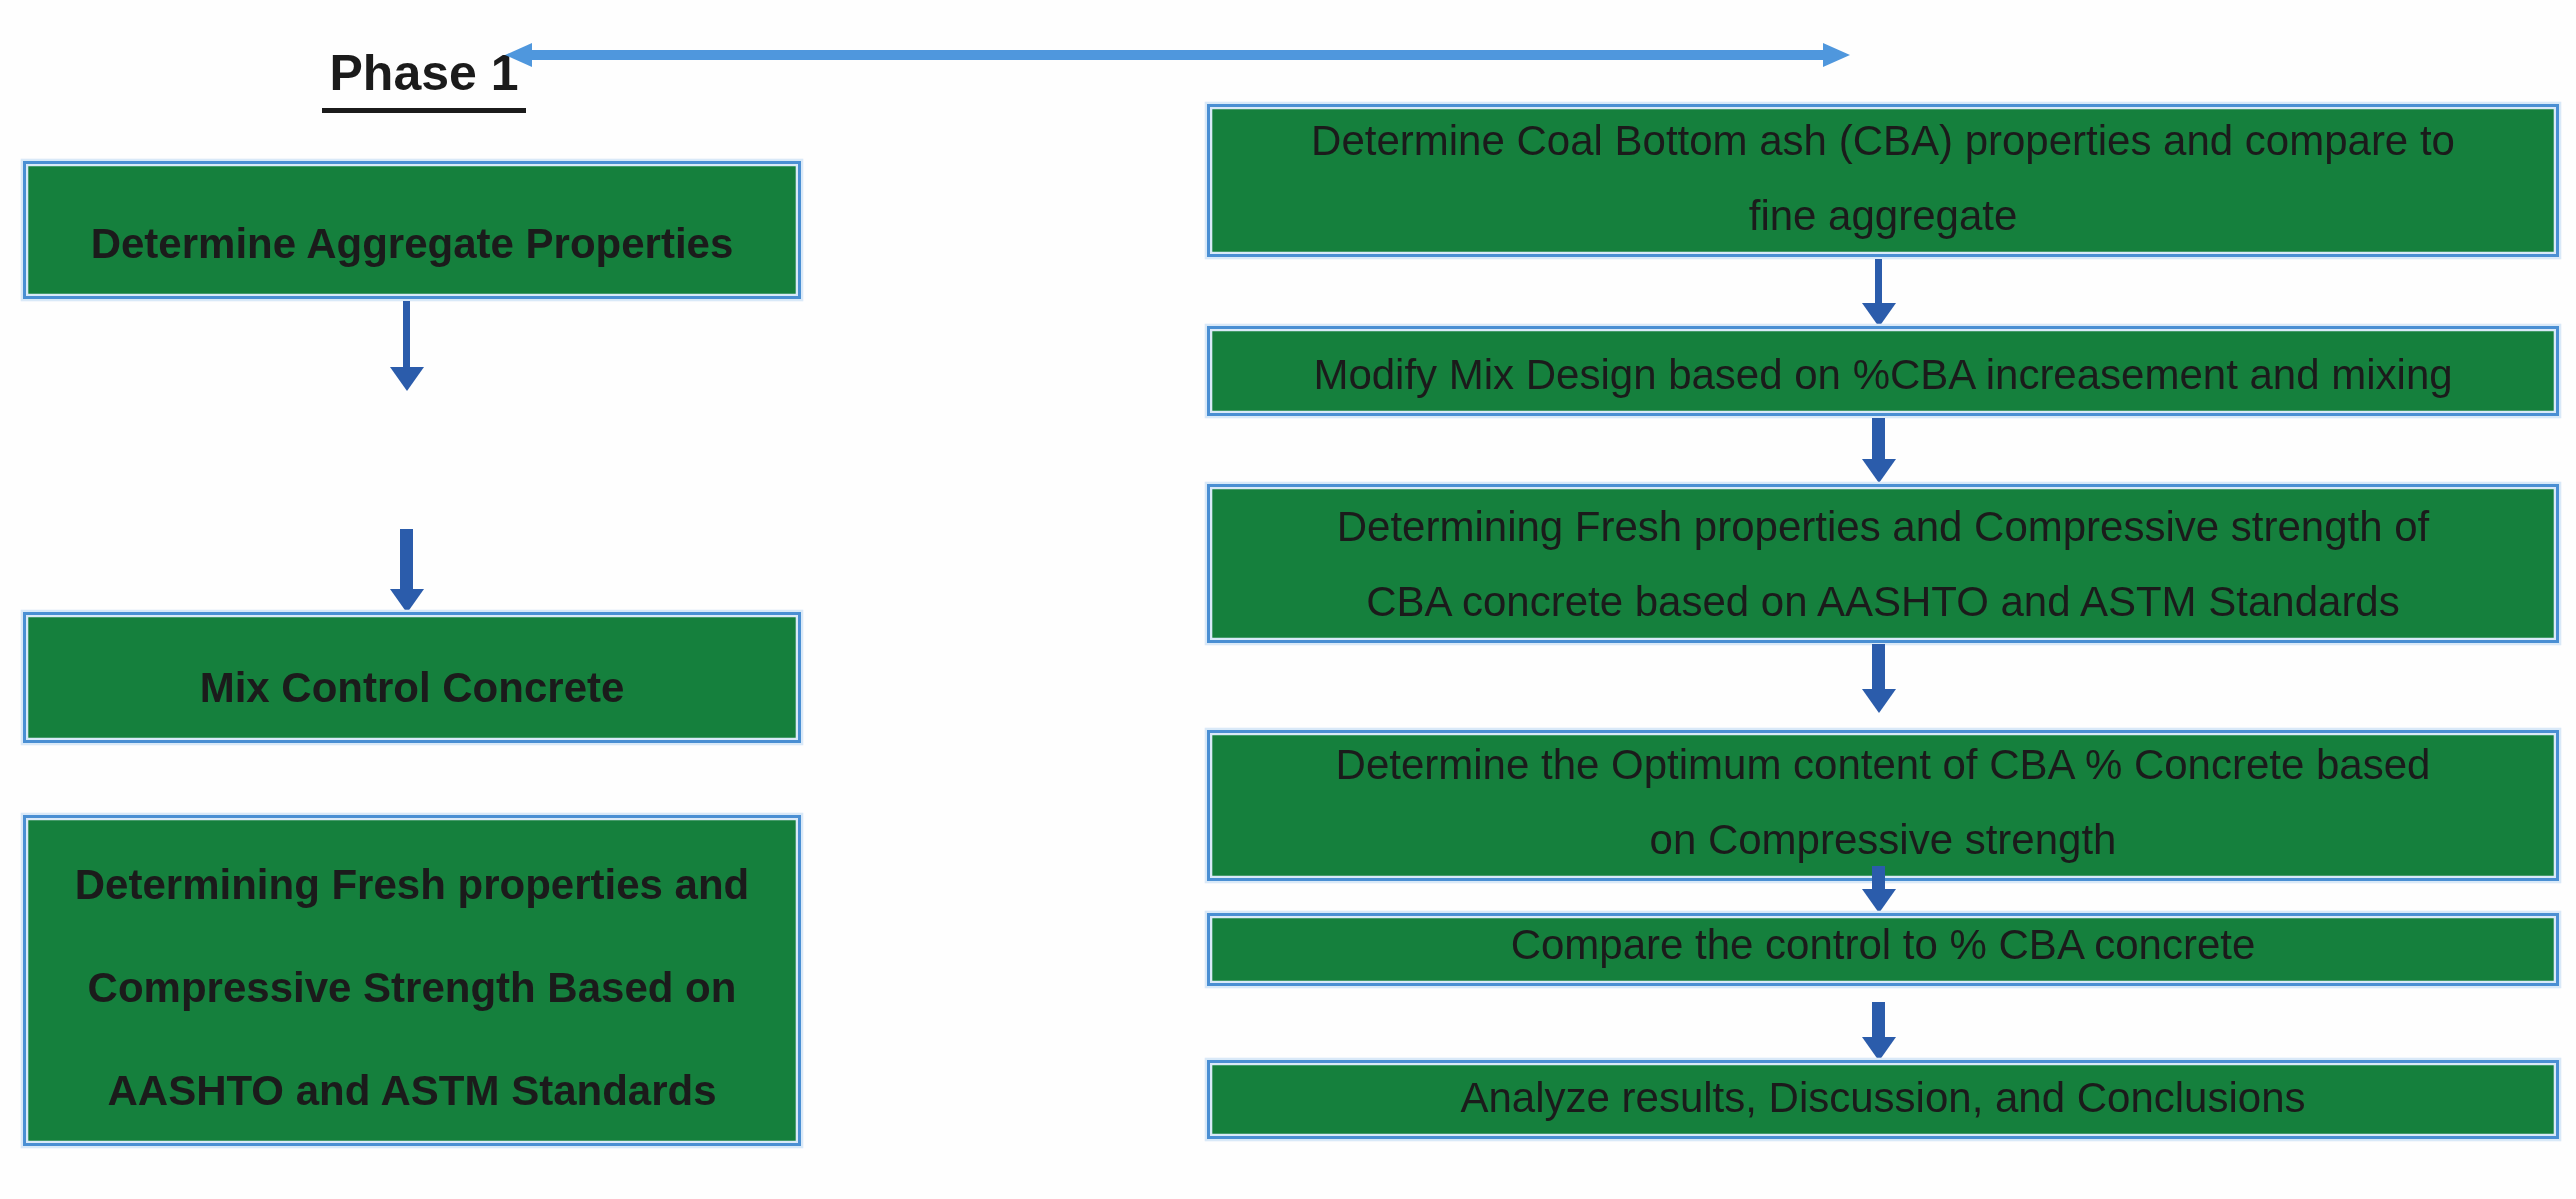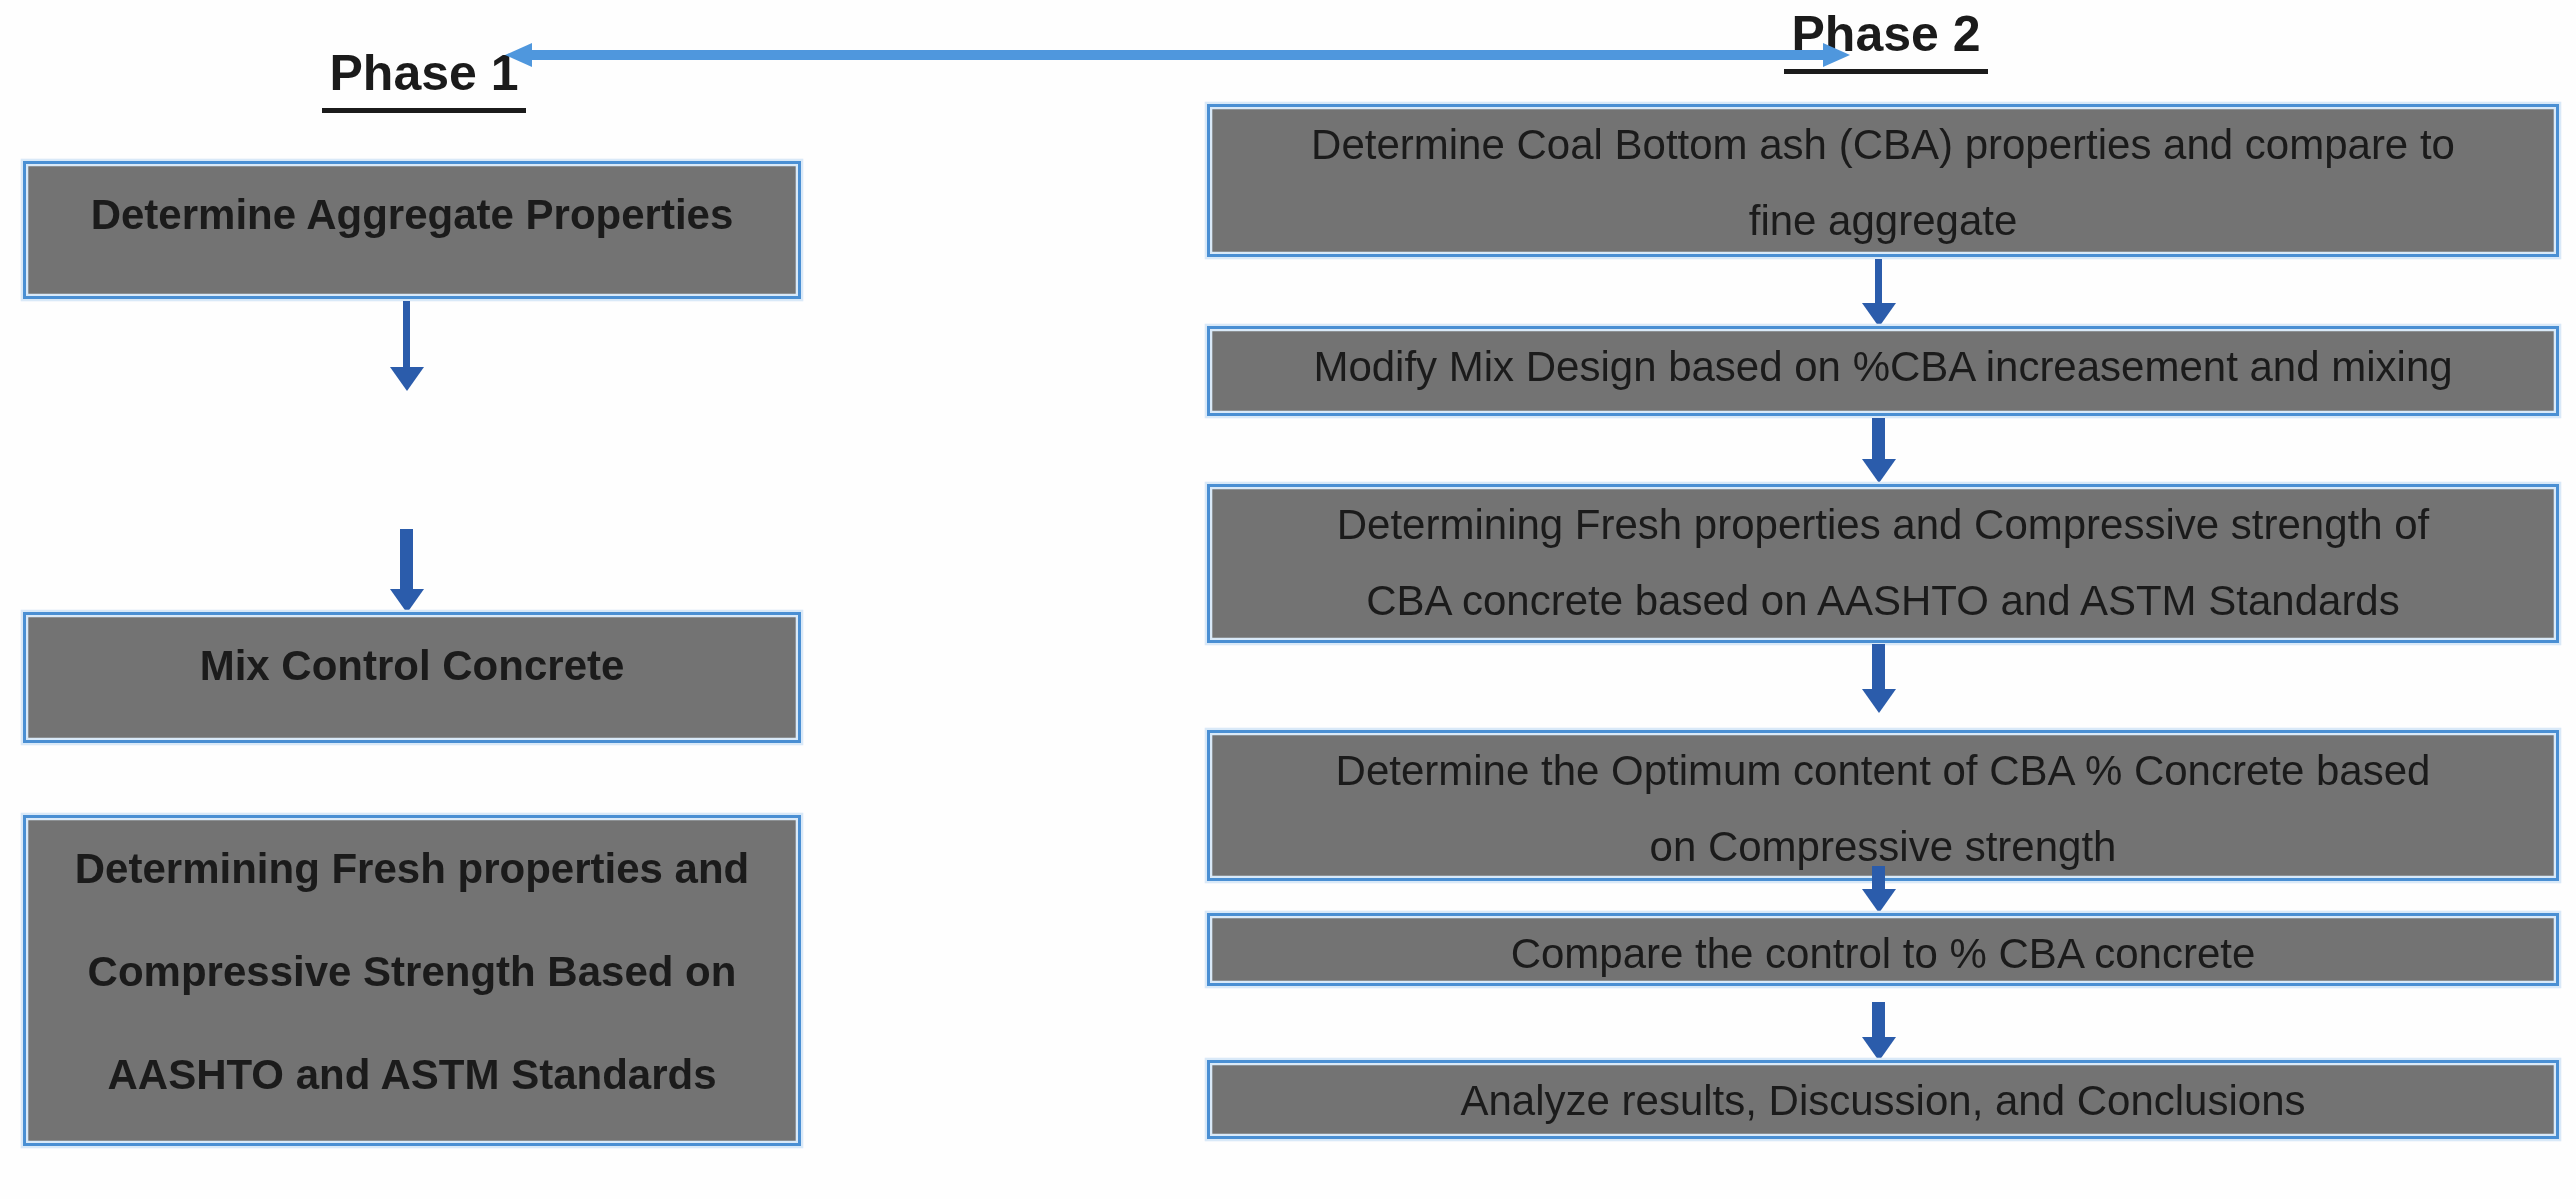--- a/index.html
+++ b/index.html
@@ -23,25 +23,25 @@
     position:absolute;
     font-size:50px;
     font-weight:bold;
     color:var(--text);
     border-bottom:5.3px solid var(--text);
     padding:0 7.5px 6px 7.5px;
     white-space:nowrap;
   }
   .box{
     position:absolute;
-    background:#737373;
+    background:#15803d;
     border:3.8px solid var(--box-border);
     box-shadow:0 0 0 2.3px var(--box-halo), inset 0 0 0 2.3px var(--box-halo);
     display:flex;
-    align-items:flex-start;
+    align-items:flex-end;
     justify-content:center;
     text-align:center;
     box-sizing:border-box;
   }
   .box-text{
     white-space:pre-line;
     color:var(--text);
   }
   .left-col .box-text, .box.lbox .box-text{
     font-size:42px;
@@ -92,21 +92,20 @@
     border-bottom:12px solid transparent;
     border-left:27px solid var(--connector-blue);
   }
 </style>
 </head>
 <body>
 
 <div class="canvas">
 
   <div class="phase-title" style="left:314px;top:44px;margin-left:8px;">Phase 1</div>
-  <div class="phase-title" style="left:1784px;top:4.5px;">Phase 2</div>
 
   <div class="connector" style="left:505px;top:43px;width:1345px;height:24px;">
     <div class="c-head-left"></div>
     <div class="c-line"></div>
     <div class="c-head-right"></div>
   </div>
 
   <div class="box lbox" style="left:23px;top:161px;width:778px;height:138px;">
     <span class="box-text">Determine Aggregate Properties</span>
   </div>

